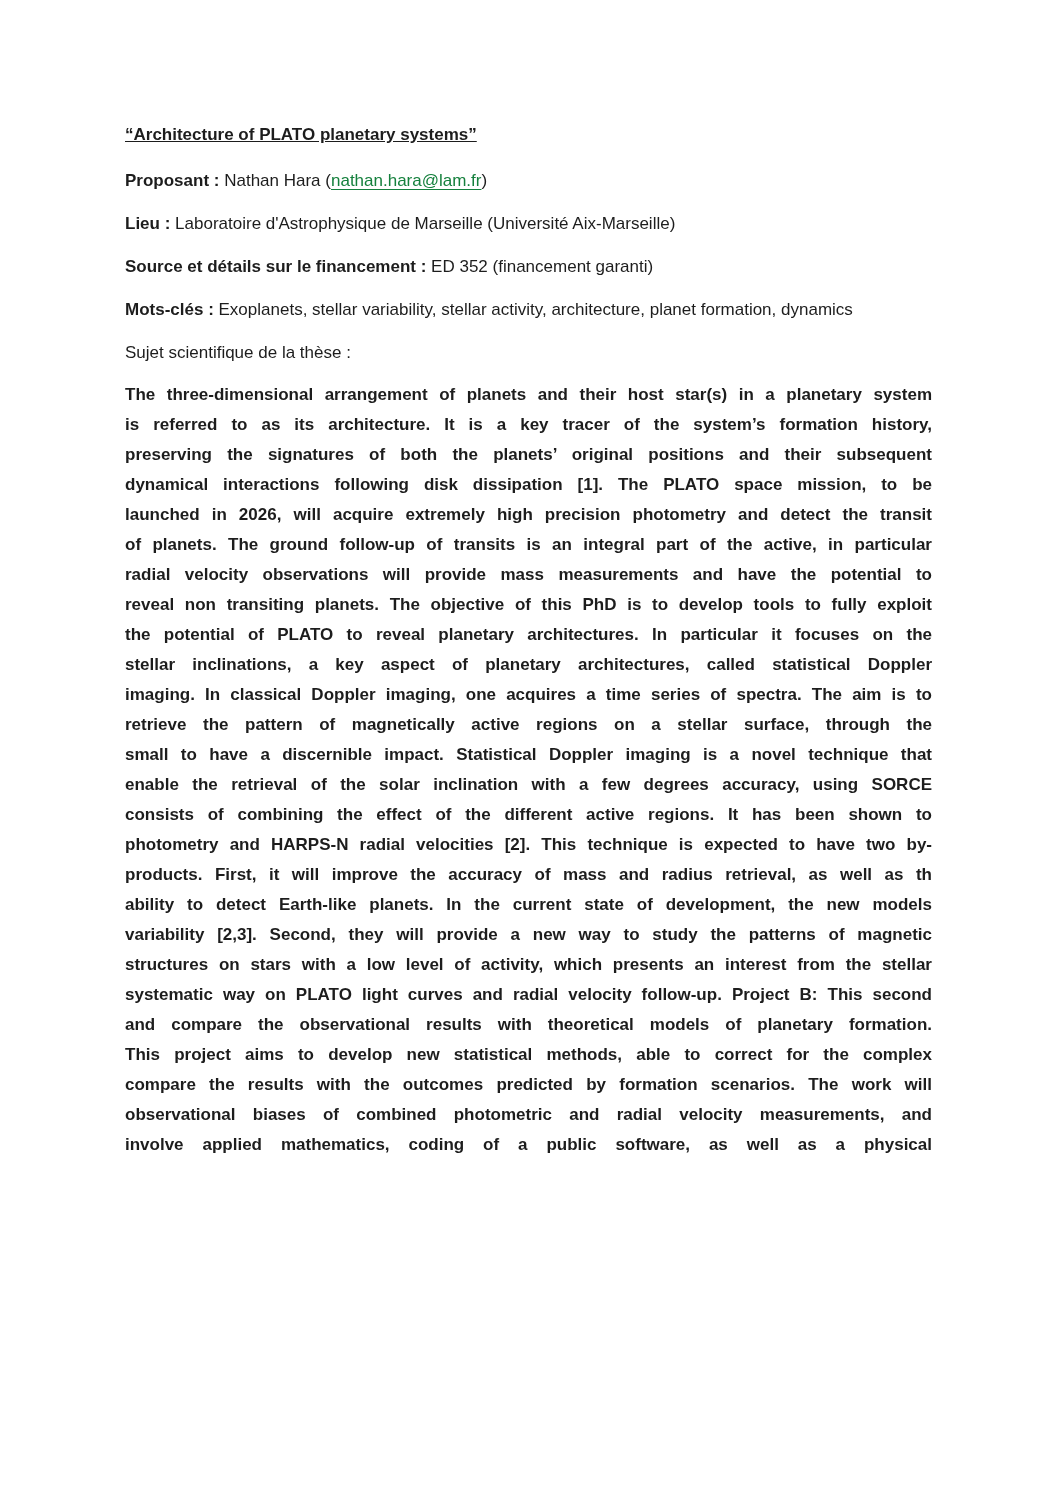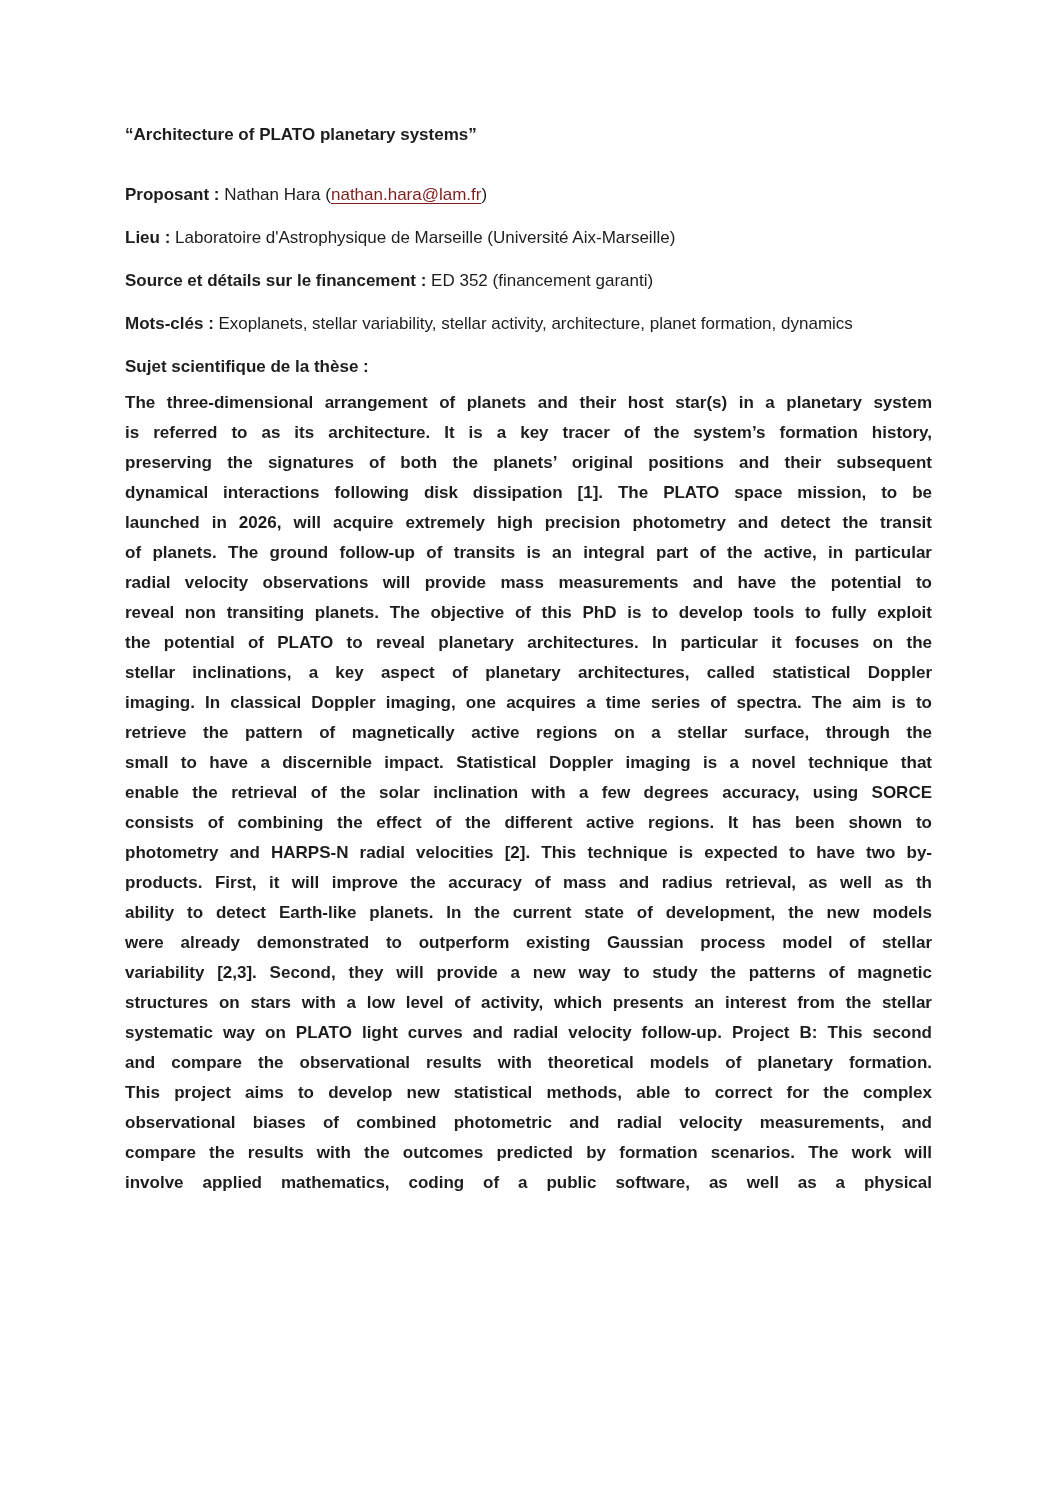--- a/index.html
+++ b/index.html
@@ -15,35 +15,36 @@
     box-sizing: border-box;
     padding: 120px 126px 40px 125px;
     font-family: "Liberation Sans", "DejaVu Sans", sans-serif;
     font-size: 17px;
     line-height: 30px;
     color: #1d1d1d;
   }
   .doc-title {
     font-size: 17px;
     font-weight: bold;
-    margin: 0 0 30px 0;
+    margin: 0 0 16px 0;
     line-height: 30px;
+    text-decoration: underline;
   }
   .field {
     margin: 0 0 13px 0;
   }
   .field .label {
     font-weight: bold;
   }
   .section-heading {
-    font-weight: bold;
-    margin: 0 0 6px 0;
+    font-weight: normal;
+    margin: 0 0 12px 0;
   }
   .email-link {
-    color: #7f1d1d;
+    color: #15803d;
     text-decoration: underline;
     text-underline-offset: 3px;
   }
   .body-text {
     margin: 0;
   }
   .body-line {
     text-align: justify;
     text-align-last: justify;
     text-justify: inter-word;
@@ -93,24 +94,23 @@
       <div class="body-line">the potential of PLATO to reveal planetary architectures. In particular it focuses on the</div>
       <div class="body-line">stellar inclinations, a key aspect of planetary architectures, called statistical Doppler</div>
       <div class="body-line">imaging. In classical Doppler imaging, one acquires a time series of spectra. The aim is to</div>
       <div class="body-line">retrieve the pattern of magnetically active regions on a stellar surface, through the</div>
       <div class="body-line">small to have a discernible impact. Statistical Doppler imaging is a novel technique that</div>
       <div class="body-line">enable the retrieval of the solar inclination with a few degrees accuracy, using SORCE</div>
       <div class="body-line">consists of combining the effect of the different active regions. It has been shown to</div>
       <div class="body-line">photometry and HARPS-N radial velocities [2]. This technique is expected to have two by-</div>
       <div class="body-line">products. First, it will improve the accuracy of mass and radius retrieval, as well as th</div>
       <div class="body-line">ability to detect Earth-like planets. In the current state of development, the new models</div>
-      <div class="body-line">were already demonstrated to outperform existing Gaussian process model of stellar</div>
       <div class="body-line">variability [2,3]. Second, they will provide a new way to study the patterns of magnetic</div>
       <div class="body-line">structures on stars with a low level of activity, which presents an interest from the stellar</div>
       <div class="body-line">systematic way on PLATO light curves and radial velocity follow-up. Project B: This second</div>
       <div class="body-line">and compare the observational results with theoretical models of planetary formation.</div>
       <div class="body-line">This project aims to develop new statistical methods, able to correct for the complex</div>
+      <div class="body-line">compare the results with the outcomes predicted by formation scenarios. The work will</div>
       <div class="body-line">observational biases of combined photometric and radial velocity measurements, and</div>
-      <div class="body-line">compare the results with the outcomes predicted by formation scenarios. The work will</div>
       <div class="body-line">involve applied mathematics, coding of a public software, as well as a physical</div>
     </div>
 
 </div>
 
 </body></html>

